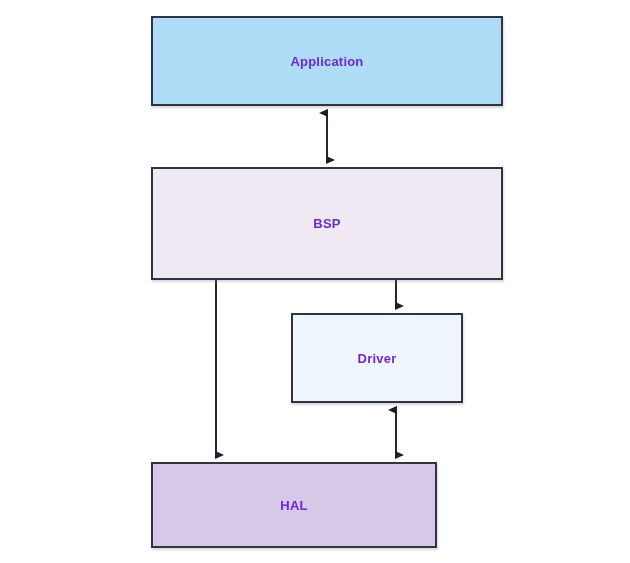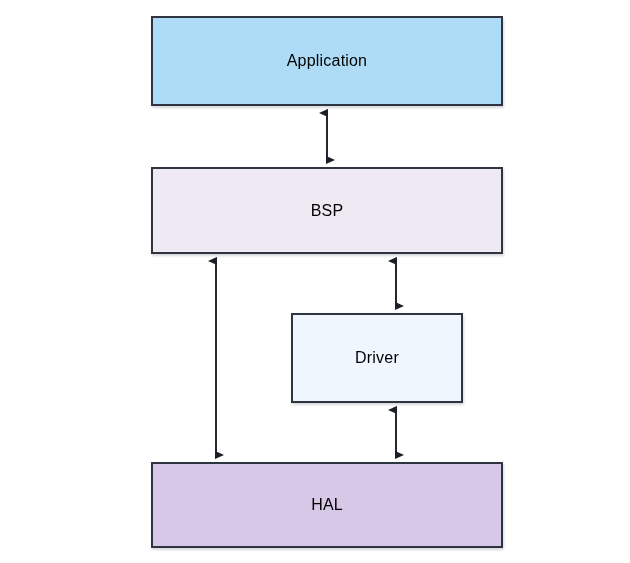--- a/index.html
+++ b/index.html
@@ -23,43 +23,43 @@
   .node {
     position: absolute;
     box-sizing: border-box;
     border: 2px solid #2e3440;
     display: flex;
     align-items: center;
     justify-content: center;
     box-shadow: 1px 2px 2px rgba(120,120,130,0.28);
   }
   .node-label {
-    font-size: 16px;
-    font-weight: normal;
-    color: #000000;
+    font-size: 13px;
+    font-weight: bold;
+    color: #6d28d9;
     letter-spacing: 0.2px;
     line-height: 1;
     text-align: center;
     user-select: none;
   }
   
   #node-application {
     left: 151px; top: 16px; width: 352px; height: 90px;
     background: #aedcf7;
   }
   #node-bsp {
-    left: 151px; top: 167px; width: 352px; height: 87px;
+    left: 151px; top: 167px; width: 352px; height: 113px;
     background: #efe9f4;
   }
   #node-driver {
     left: 291px; top: 313px; width: 172px; height: 90px;
     background: #eff6fd;
   }
   #node-hal {
-    left: 151px; top: 462px; width: 352px; height: 86px;
+    left: 151px; top: 462px; width: 286px; height: 86px;
     background: #d8c8e8;
   }
   
   #connectors {
     position: absolute;
     left: 0; top: 0;
     width: 630px;
     height: 563px;
     pointer-events: none;
   }

